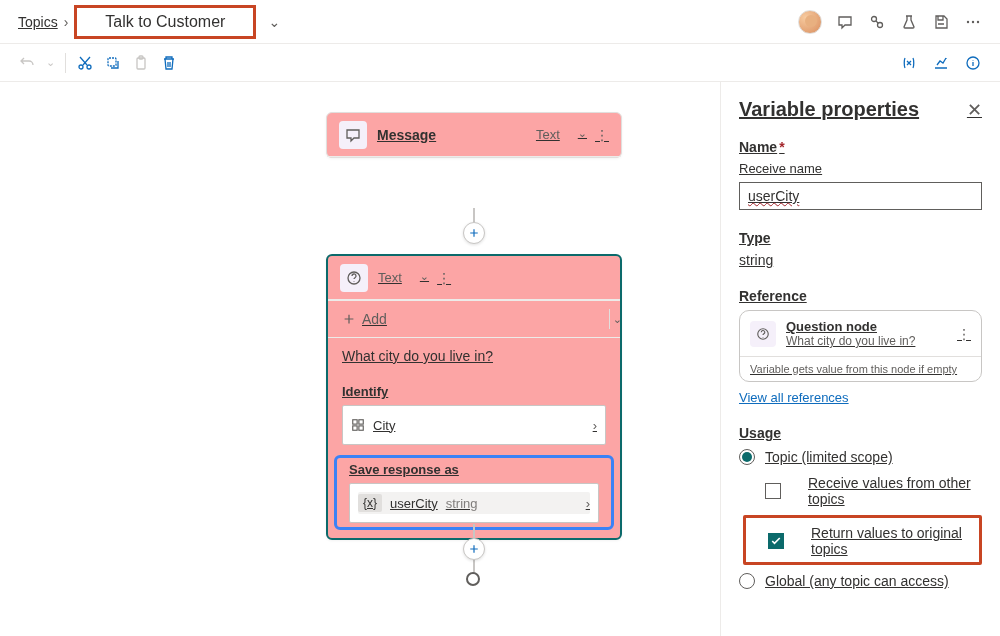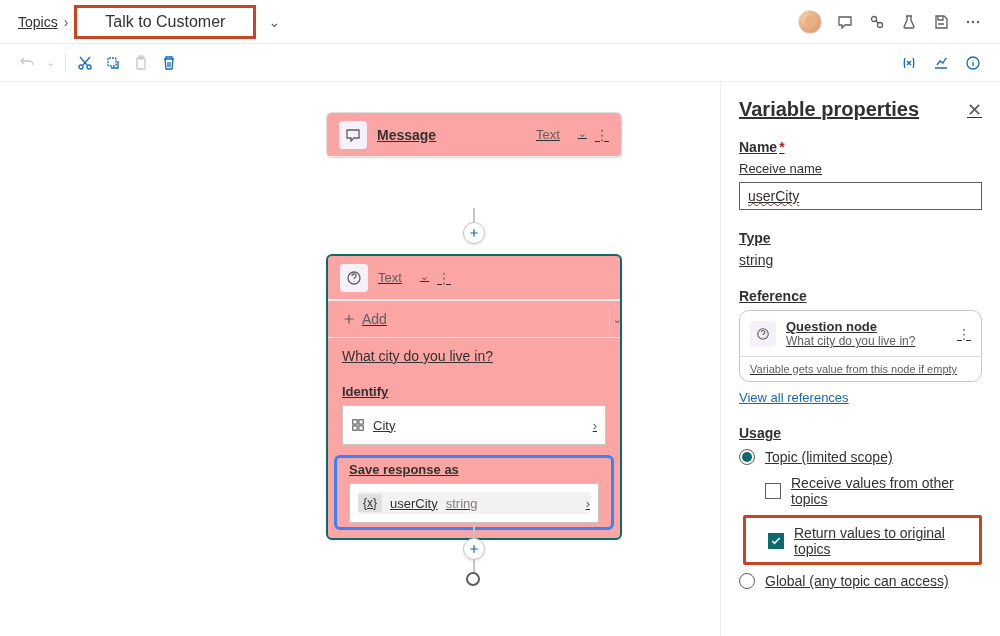--- a/index.html
+++ b/index.html
@@ -84,21 +84,21 @@
   .refico svg { width:14px; height:14px; color:#605e5c; }
   .reftitle { font-weight:600; font-size:13px; }
   .refsub { font-size:12px; color:#605e5c; }
   .refmenu { margin-left:auto; color:#605e5c; cursor:pointer; }
   .refnote { border-top:1px solid #e1dfdd; font-size:11px; color:#605e5c; padding:6px 10px; }
   .link { color:#0f6cbd; text-decoration:underline; font-size:13px; cursor:pointer; margin-top:8px; display:inline-block; }
   
   .radio-row { display:flex; align-items:center; gap:10px; margin-top:8px; cursor:pointer; }
   .radio { width:16px; height:16px; border:1px solid #605e5c; border-radius:50%; display:flex; align-items:center; justify-content:center; flex-shrink:0; }
   .radio.checked::after { content:""; width:10px; height:10px; border-radius:50%; background:#0b6a6b; }
-  .check-row { display:flex; align-items:center; gap:10px; margin-top:10px; margin-left:26px; cursor:pointer; }
+  .check-row { display:flex; align-items:center; gap:27px; margin-top:10px; margin-left:26px; cursor:pointer; }
   .chkbox { width:16px; height:16px; border:1px solid #605e5c; display:flex; align-items:center; justify-content:center; flex-shrink:0; }
   .chkbox.checked { background:#0b6a6b; border-color:#0b6a6b; color:#fff; }
   .chkbox.checked svg { width:12px; height:12px; }
   .outline-red { border:3px solid #c84523; padding:3px 8px 5px 22px; margin-left:4px; border-radius:2px;margin-top:8px; }
   .outline-red .check-row { margin-left:0; margin-top:4px; }
 </style>
 </head>
 <body>
 
 <div class="header">

